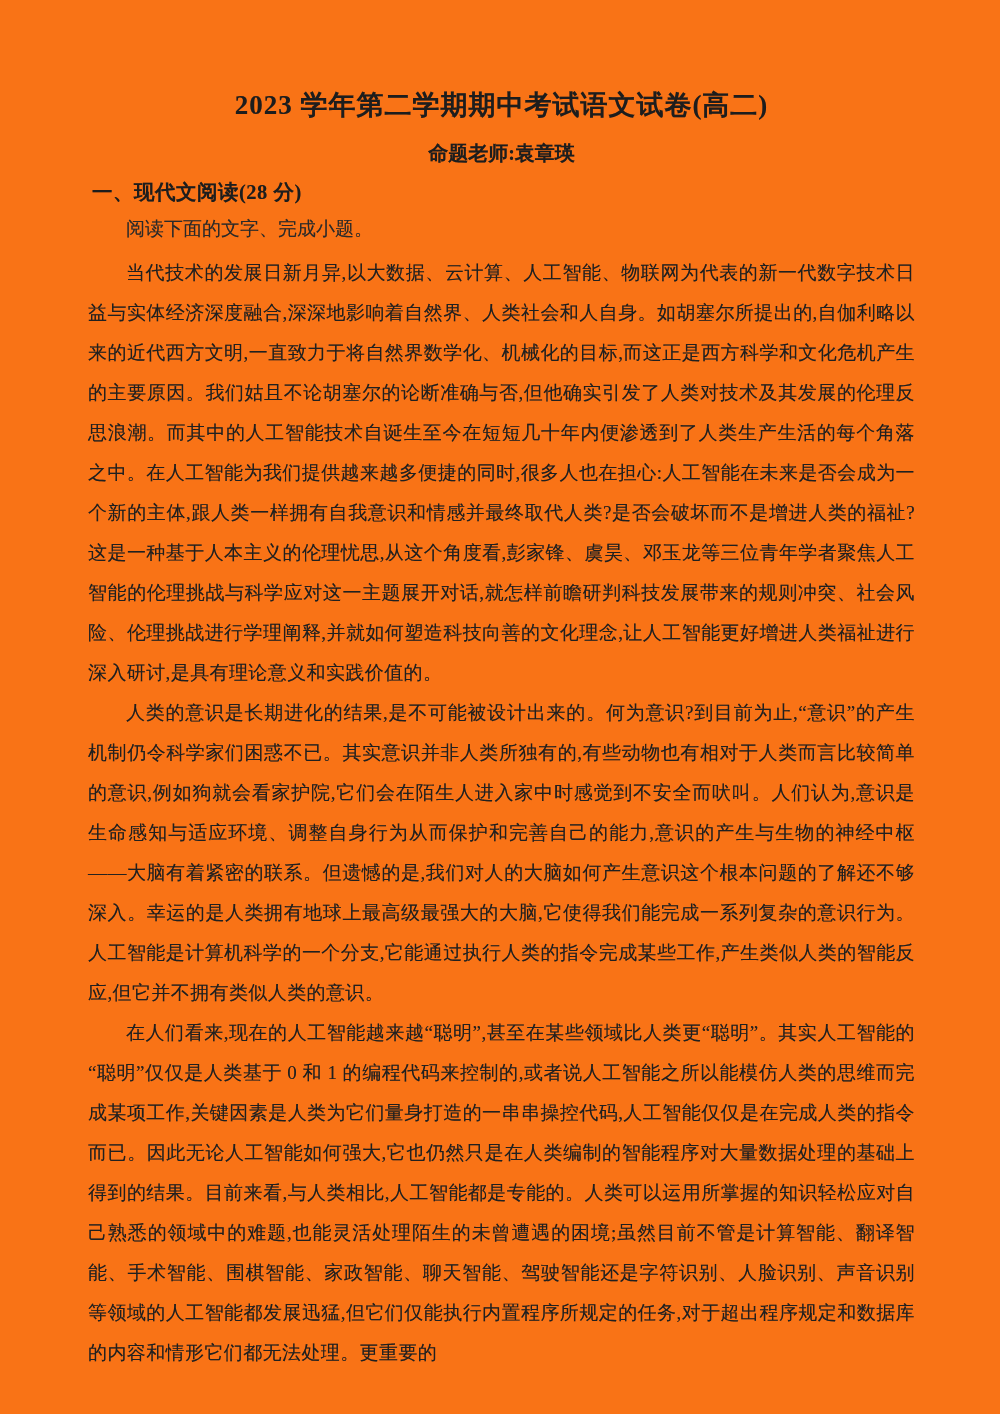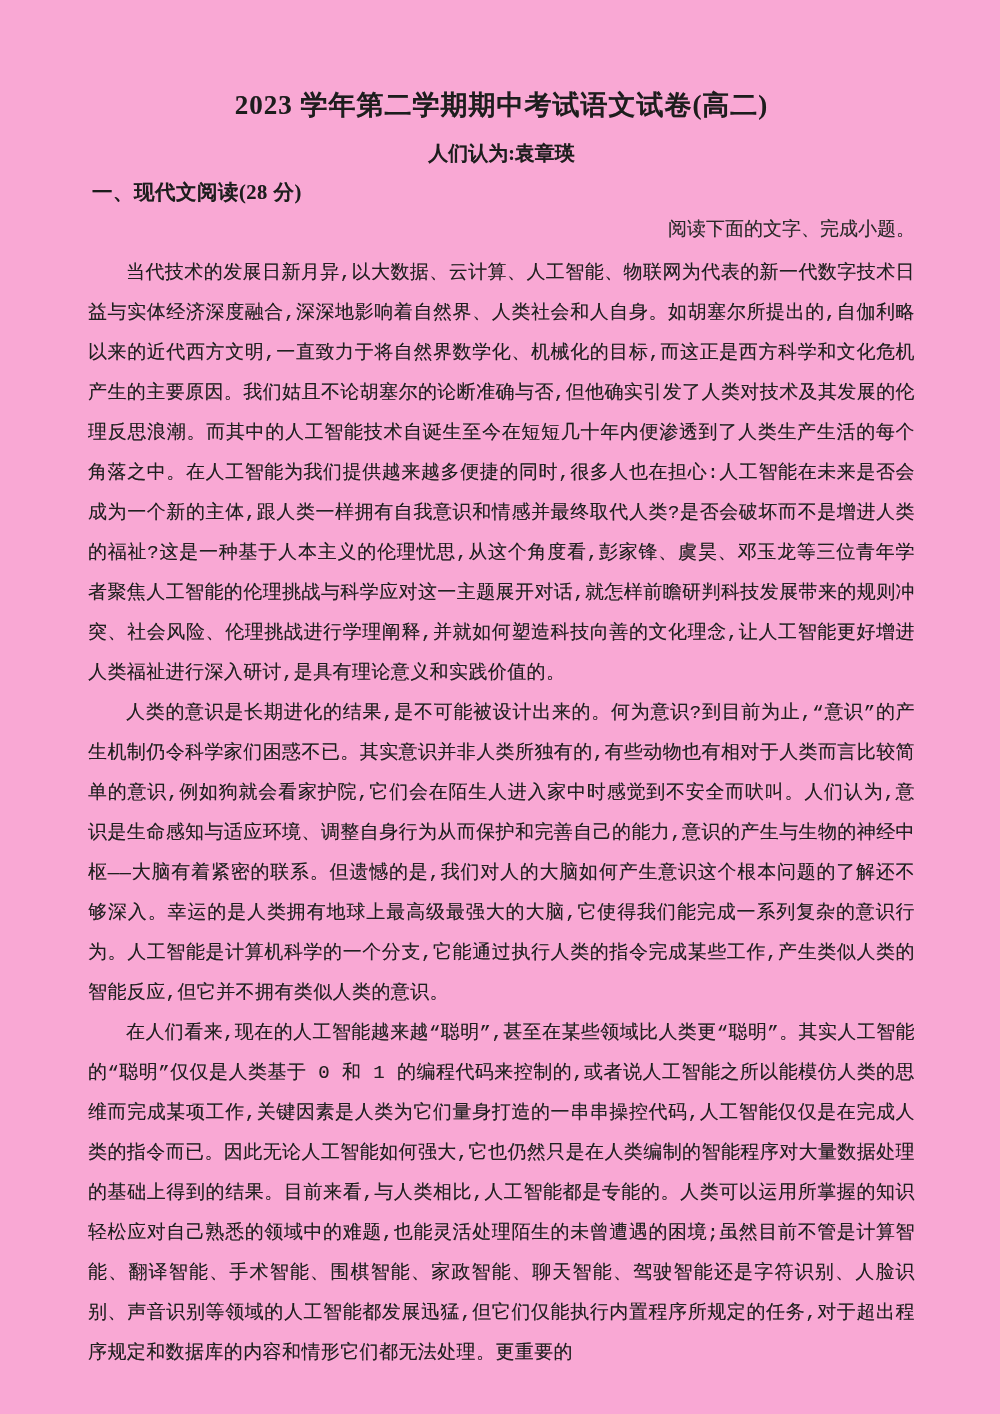--- a/index.html
+++ b/index.html
@@ -12,21 +12,21 @@
     height: 1414px;
     font-family: "Liberation Serif", "DejaVu Serif", serif;
     color: #1d1d1d;
     overflow: hidden;
   }
   .sheet {
     box-sizing: border-box;
     width: 1000px;
     height: 1414px;
     padding: 88px 85px 0 88px;
-    background: #f9a8d4;
+    background: #f97316;
   }
   
   .sheet * {
     text-shadow: 0 0 0.6px rgba(40,40,40,0.45);
   }
   .doc-title {
     margin: 0;
     font-size: 27px;
     font-weight: bold;
     text-align: center;
@@ -55,44 +55,42 @@
     line-height: 26px;
     padding-left: 50px;
     letter-spacing: 0.5px;
   }
   .instruction {
     margin: 10px 0 0 0;
     font-size: 19px;
     line-height: 27px;
     text-indent: 2em;
     color: #2a2a2a;
-    text-align: right;
   }
   .passage {
     margin-top: 11px;
-    font-family: Liberation Mono, monospace;
   }
   .passage p {
     margin: 0;
     font-size: 19px;
     line-height: 40px;
     text-indent: 2em;
     text-align: justify;
     letter-spacing: 0.4px;
     color: #202020;
   }
 </style>
 </head>
 <body>
 
 <div class="sheet">
 
   <h1 class="doc-title">2023 学年第二学期期中考试语文试卷(高二)</h1>
 
-  <h2 class="doc-subtitle">人们认为:袁章瑛</h2>
+  <h2 class="doc-subtitle">命题老师:袁章瑛</h2>
 
   <h3 class="section-heading">一、现代文阅读(28 分)</h3>
 
 
   <p class="instruction">阅读下面的文字、完成小题。</p>
 
   <div class="passage">
     <p>当代技术的发展日新月异,以大数据、云计算、人工智能、物联网为代表的新一代数字技术日益与实体经济深度融合,深深地影响着自然界、人类社会和人自身。如胡塞尔所提出的,自伽利略以来的近代西方文明,一直致力于将自然界数学化、机械化的目标,而这正是西方科学和文化危机产生的主要原因。我们姑且不论胡塞尔的论断准确与否,但他确实引发了人类对技术及其发展的伦理反思浪潮。而其中的人工智能技术自诞生至今在短短几十年内便渗透到了人类生产生活的每个角落之中。在人工智能为我们提供越来越多便捷的同时,很多人也在担心:人工智能在未来是否会成为一个新的主体,跟人类一样拥有自我意识和情感并最终取代人类?是否会破坏而不是增进人类的福祉?这是一种基于人本主义的伦理忧思,从这个角度看,彭家锋、虞昊、邓玉龙等三位青年学者聚焦人工智能的伦理挑战与科学应对这一主题展开对话,就怎样前瞻研判科技发展带来的规则冲突、社会风险、伦理挑战进行学理阐释,并就如何塑造科技向善的文化理念,让人工智能更好增进人类福祉进行深入研讨,是具有理论意义和实践价值的。</p>
     <p>人类的意识是长期进化的结果,是不可能被设计出来的。何为意识?到目前为止,“意识”的产生机制仍令科学家们困惑不已。其实意识并非人类所独有的,有些动物也有相对于人类而言比较简单的意识,例如狗就会看家护院,它们会在陌生人进入家中时感觉到不安全而吠叫。人们认为,意识是生命感知与适应环境、调整自身行为从而保护和完善自己的能力,意识的产生与生物的神经中枢——大脑有着紧密的联系。但遗憾的是,我们对人的大脑如何产生意识这个根本问题的了解还不够深入。幸运的是人类拥有地球上最高级最强大的大脑,它使得我们能完成一系列复杂的意识行为。人工智能是计算机科学的一个分支,它能通过执行人类的指令完成某些工作,产生类似人类的智能反应,但它并不拥有类似人类的意识。</p>
     <p>在人们看来,现在的人工智能越来越“聪明”,甚至在某些领域比人类更“聪明”。其实人工智能的“聪明”仅仅是人类基于 0 和 1 的编程代码来控制的,或者说人工智能之所以能模仿人类的思维而完成某项工作,关键因素是人类为它们量身打造的一串串操控代码,人工智能仅仅是在完成人类的指令而已。因此无论人工智能如何强大,它也仍然只是在人类编制的智能程序对大量数据处理的基础上得到的结果。目前来看,与人类相比,人工智能都是专能的。人类可以运用所掌握的知识轻松应对自己熟悉的领域中的难题,也能灵活处理陌生的未曾遭遇的困境;虽然目前不管是计算智能、翻译智能、手术智能、围棋智能、家政智能、聊天智能、驾驶智能还是字符识别、人脸识别、声音识别等领域的人工智能都发展迅猛,但它们仅能执行内置程序所规定的任务,对于超出程序规定和数据库的内容和情形它们都无法处理。更重要的</p>

